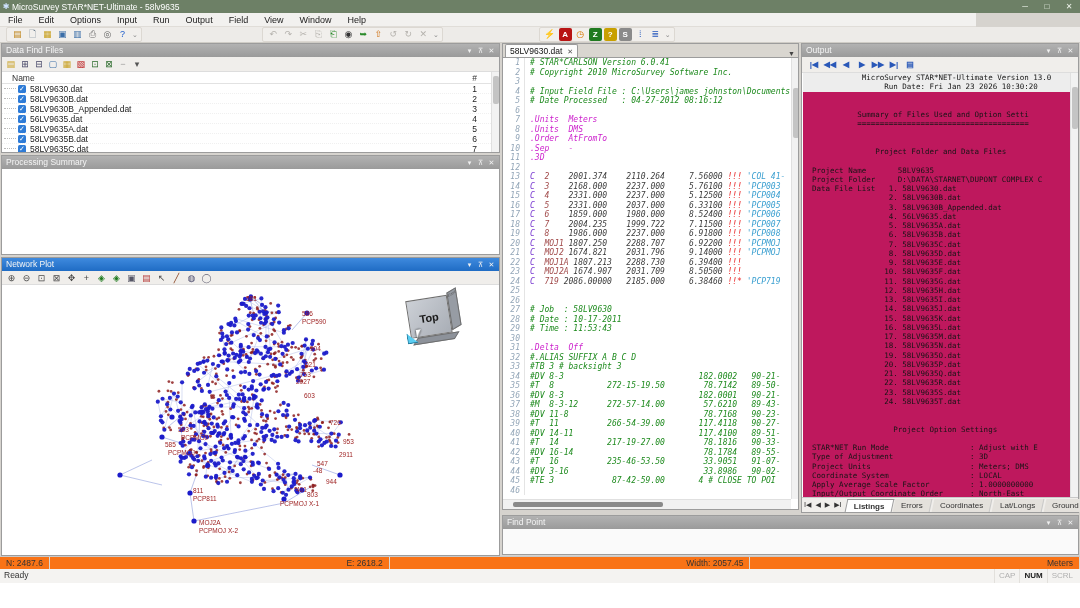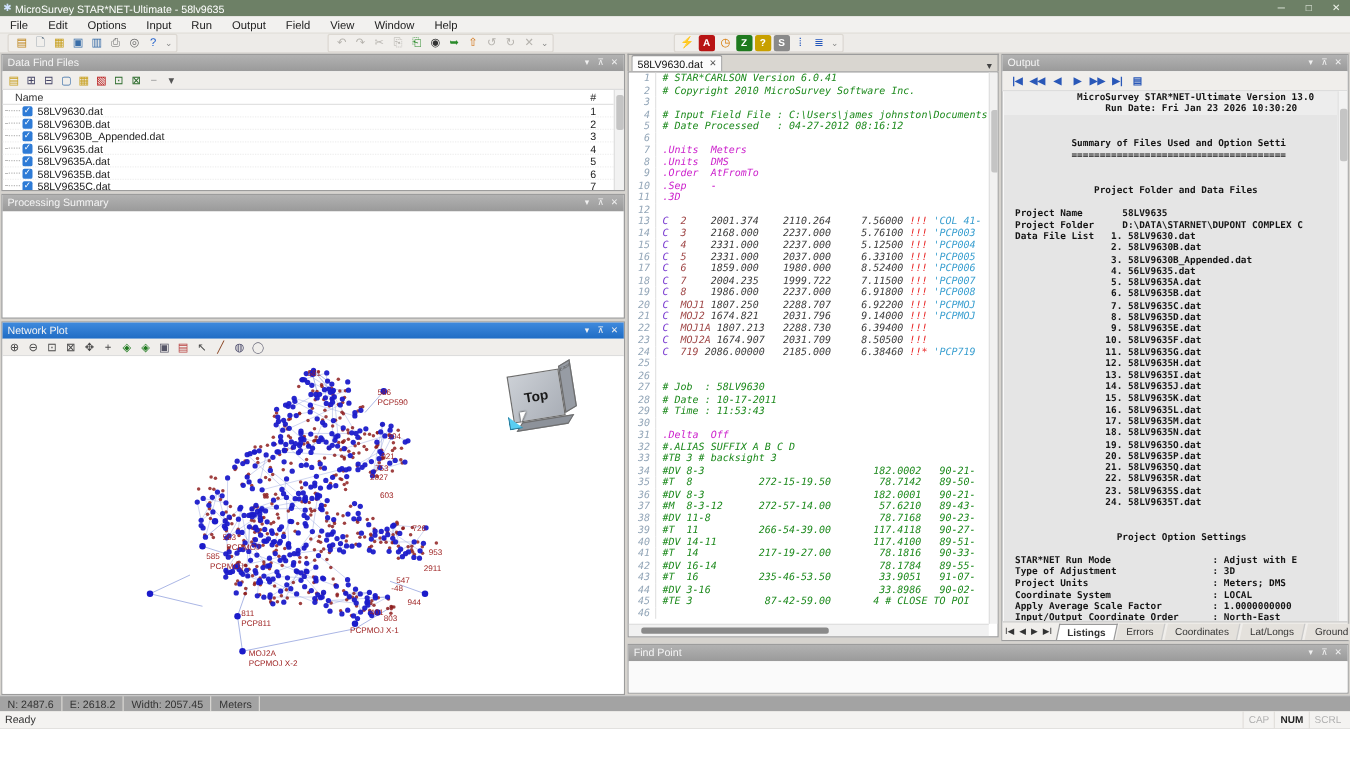--- a/index.html
+++ b/index.html
@@ -8,21 +8,21 @@
   .window { position:relative; width:1080px; height:608px; background:#fff; overflow:hidden; }
   .app { position:absolute; left:0; top:0; width:1080px; height:583px; background:#d6d3ce; border-bottom:1px solid #9a9a9a; }
 
   
   .titlebar { position:absolute; left:0; top:0; width:1080px; height:13px; background:#6d8066; color:#fff; display:flex; align-items:center; font-size:8.5px; }
   .titlebar .appicon { width:12px; text-align:center; color:#cfe2ff; font-size:8px; }
   .winbtns { margin-left:auto; display:flex; }
   .winbtn { width:22px; height:13px; color:#eef3ea; font-size:8px; text-align:center; line-height:13px; }
 
   
-  .menubar { position:absolute; left:0; top:13px; width:1080px; height:14px; background:#f2f1ef; border-bottom:1px solid #e0ddd8; display:flex; align-items:center; font-size:9px; color:#222; }
+  .menubar { position:absolute; left:0; top:13px; width:976px; height:14px; background:#f2f1ef; border-bottom:1px solid #e0ddd8; display:flex; align-items:center; font-size:9px; color:#222; }
   .mitem { padding:0 8px; line-height:14px; }
 
   
   .toolbar { position:absolute; left:0; top:27px; width:1080px; height:16px; background:#edebe8; border-bottom:1px solid #cfccc6; display:flex; align-items:center; }
   .tgroup { display:flex; align-items:center; margin-left:6px; padding:0 3px; background:#f1efec; border:1px solid #dcd8d2; border-radius:2px; height:15px; }
   .tgroup.sp { margin-left:120px; }
   .tgroup.sp2 { margin-left:96px; }
   .ticon { width:13px; height:13px; margin:0 1px; font-size:9px; line-height:13px; text-align:center; color:#555; border-radius:2px; }
   .ticon.dis { color:#b5b2ad; }
   .ticon.boxed { color:#fff; font-weight:bold; font-size:8px; }
@@ -61,21 +61,21 @@
   .lnum { display:inline-block; width:22px; text-align:right; color:#93a6b8; padding-right:4px; border-right:1px solid #e4e4e4; margin-right:5px; }
   .sy-c { color:#1d8a1d; } .sy-d { color:#cc22cc; } .sy-k { color:#7a3bd0; }
   .sy-i { color:#a04848; } .sy-n { color:#3c3c3c; } .sy-b { color:#e82020; } .sy-s { color:#3a9fd0; }
   .ehscroll { position:absolute; left:0; right:7px; bottom:0; height:10px; background:#f1f1f1; border-top:1px solid #e0e0e0; }
   .ehthumb { position:absolute; left:10px; top:2px; width:150px; height:5px; background:#8a8a8a; border-radius:2px; }
   .evscroll { position:absolute; right:0; top:0; bottom:10px; width:7px; background:#f1f1f1; border-left:1px solid #e0e0e0; }
 
   
   .outtools { position:absolute; left:0; top:13px; right:0; height:16px; background:#f0eeeb; border-bottom:1px solid #ddd; display:flex; align-items:center; padding-left:4px; }
   .oico { min-width:14px; height:12px; margin:0 1px; color:#2a58b8; font-size:8px; line-height:12px; text-align:center; font-weight:bold; }
-  .obody { position:absolute; left:1px; top:29px; right:8px; bottom:15px; overflow:hidden; background:#e5e5e5;font-weight:bold; }
+  .obody { position:absolute; left:1px; top:29px; right:8px; bottom:15px; overflow:hidden; background:#be185d; }
   .obody pre { font-family:"DejaVu Sans Mono", monospace; font-size:7.5px; line-height:9.25px; color:#151515; }
   .hl { position:absolute; left:0; right:0; top:0; height:19px; background:#ededed; }
   .otabs { position:absolute; left:0; right:0; bottom:0; height:15px; background:#f0eeeb; border-top:1px solid #c9c9c9; display:flex; align-items:center; font-size:8px; }
   .onav { color:#333; font-size:7px; padding:0 2px; }
   .otab { padding:0 7px; height:13px; line-height:13px; color:#333; border-right:1px solid #c9c9c9; transform:skewX(-12deg); background:#e4e1dc; margin-left:2px; }
   .otab.on { background:#fff; font-weight:bold; border:1px solid #9a9a9a; border-bottom:none; }
   .otab span { display:inline-block; transform:skewX(12deg); }
 
   
   .nptools { position:absolute; left:0; top:13px; right:0; height:14px; background:#f0eeeb; border-bottom:1px solid #ddd; display:flex; align-items:center; padding-left:2px; }
@@ -85,21 +85,21 @@
   .vc-front { position:absolute; left:2px; top:6px; width:42px; height:38px; background:linear-gradient(135deg,#ccd0d6,#a9aeb6); border:1px solid #6e6e6e; text-align:center; line-height:38px; font-weight:bold; font-size:11px; color:#1a1a1a; }
   .vc-side { position:absolute; left:44px; top:2px; width:10px; height:38px; background:#979ca4; border:1px solid #6e6e6e; transform:skewY(-22deg); color:#555; font-size:4px; text-align:center; }
   .vc-bot { position:absolute; left:6px; top:44px; width:42px; height:7px; background:#8d929a; border:1px solid #6e6e6e; transform:skewX(-40deg); }
   .vc-corner { position:absolute; left:-2px; top:38px; width:11px; height:11px; background:#59cdf2; border:1px solid #2a7a9a; clip-path:polygon(0 0,100% 100%,0 100%); }
   .cursor { position:absolute; left:8px; top:36px; width:0; height:0; border-left:5px solid #fff; border-bottom:8px solid transparent; filter:drop-shadow(0 0 1px #000); }
 
   
   .fpbody { position:absolute; left:0; right:0; top:13px; bottom:0; background:#fafafa; }
 
   
-  .statusbar { position:absolute; left:0; top:556px; width:1080px; height:13px; background:#a3a3a3; border-top:1px solid #c9c9c9; font-size:8.5px; color:#333; display:flex; }
+  .statusbar { position:absolute; left:0; top:556px; width:1080px; height:13px; background:#f97316; border-top:1px solid #c9c9c9; font-size:8.5px; color:#333; display:flex;justify-content:space-between; }
   .seg { padding:0 6px; line-height:12px; border-right:1px solid #d8d6d2; }
   .readybar { position:absolute; left:0; top:569px; width:1080px; height:14px; background:#f4f3f1; font-size:8.5px; color:#333; display:flex; }
   .readybar .rd { padding-left:4px; line-height:13px; }
   .toggles { margin-left:auto; display:flex; padding-right:3px; font-size:8px; color:#b0b0b0; }
   .tg { padding:0 4px; line-height:13px; border-left:1px solid #e2e0dc; }
   .tg.on { color:#222; font-weight:bold; }
 </style>
 </head>
 <body>
 

